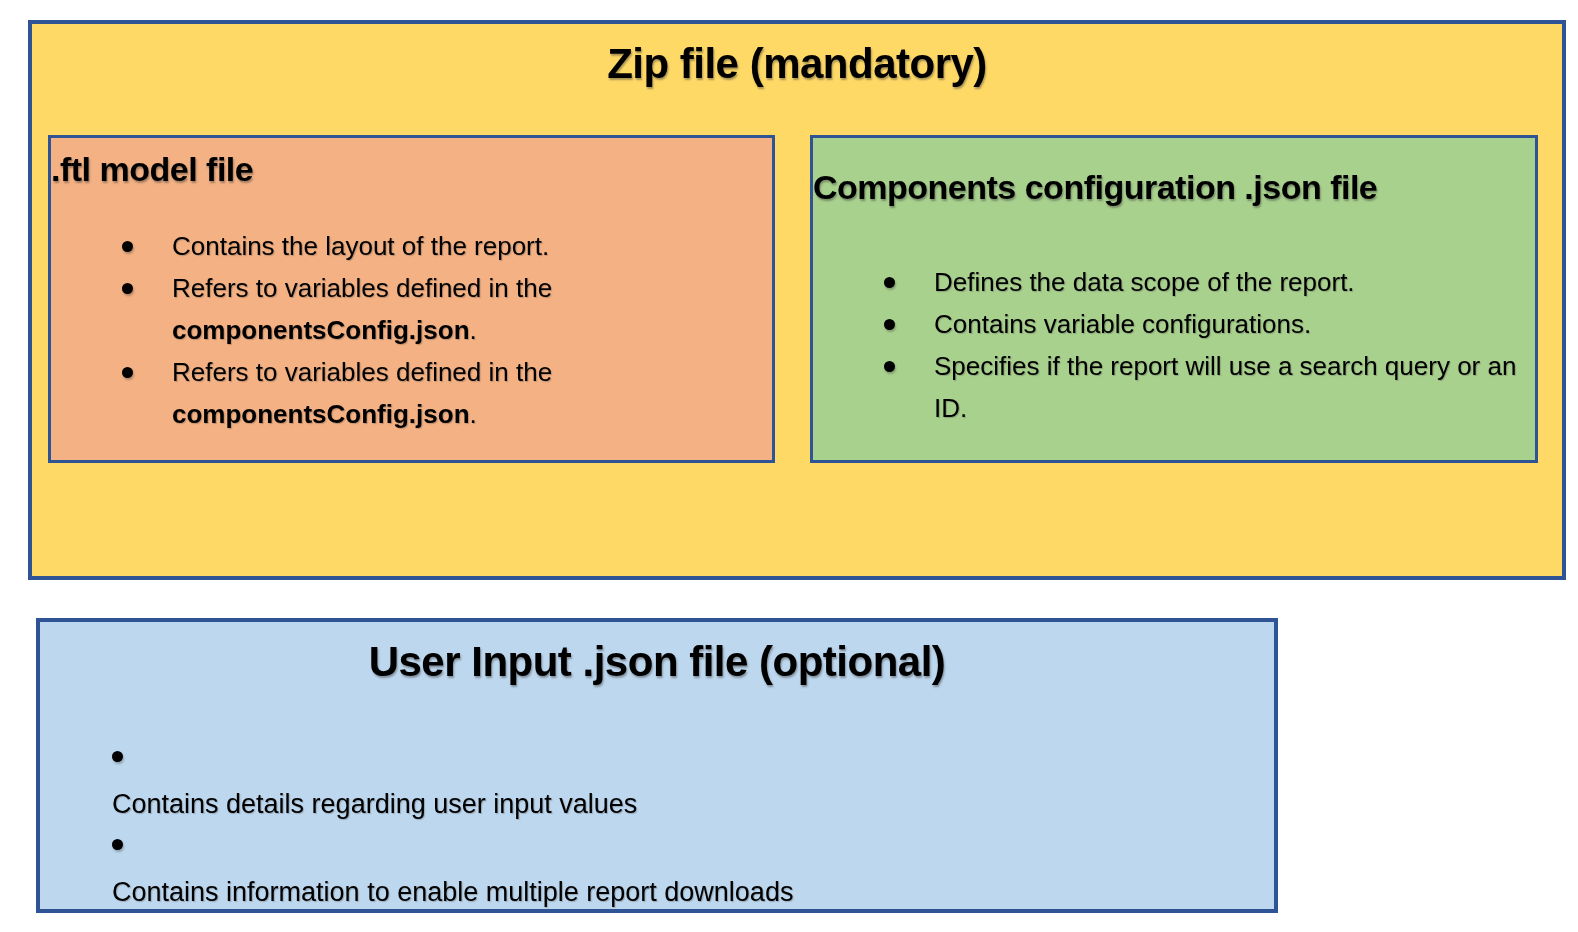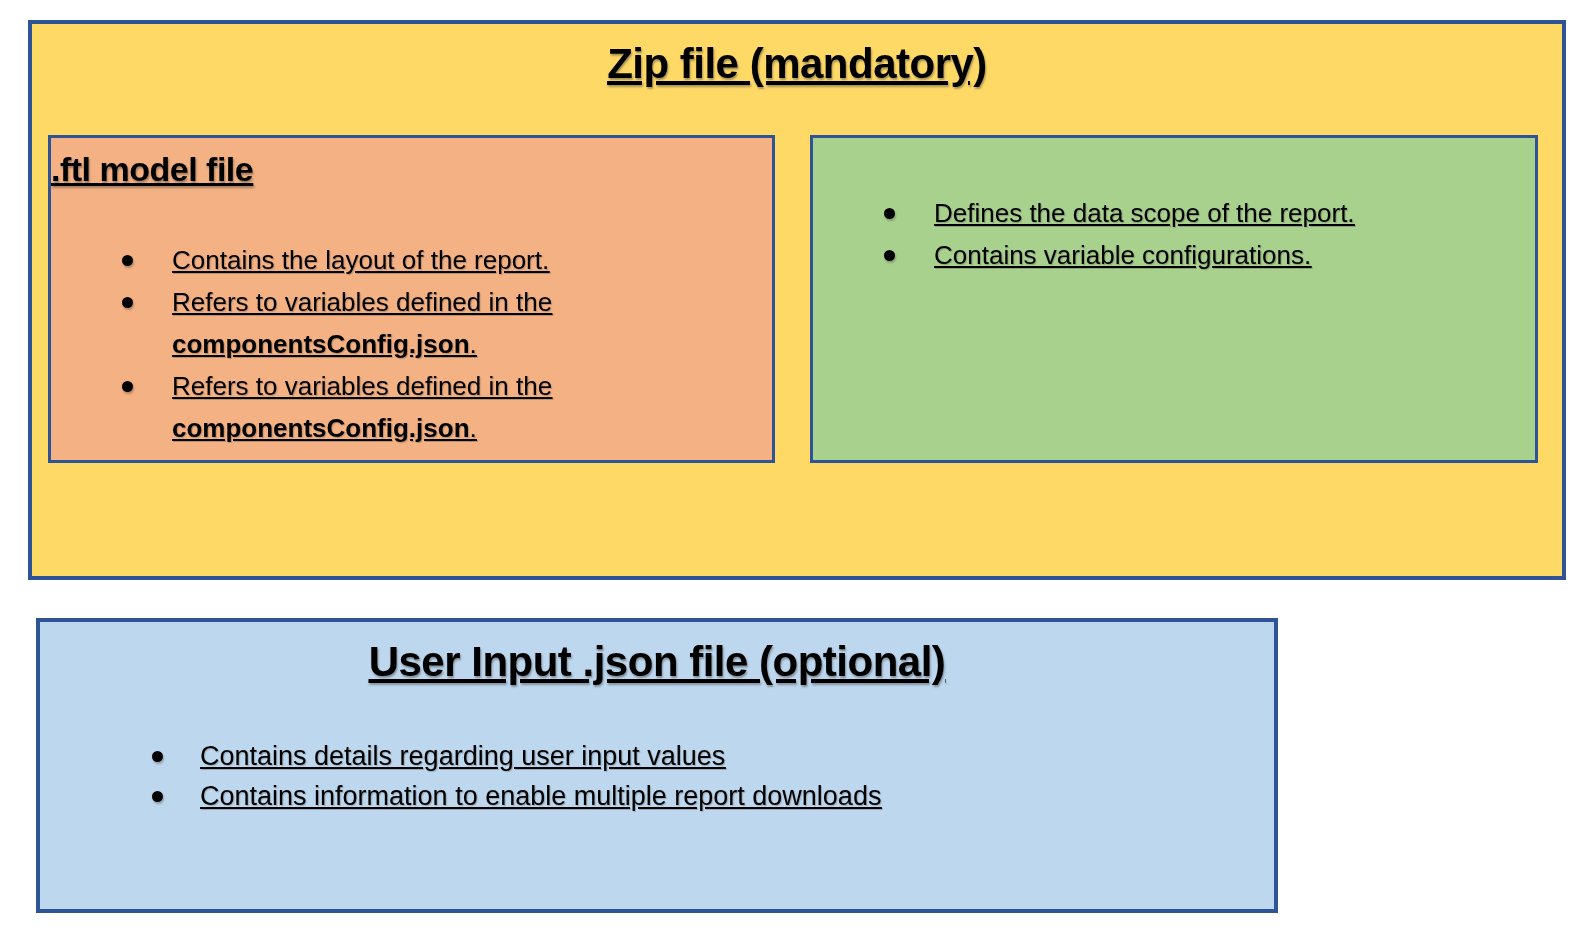--- a/index.html
+++ b/index.html
@@ -2,21 +2,21 @@
 <html style="--border: #2F5496; --zip-bg: #FFD966; --ftl-bg: #F4B183; --components-bg: #A9D18E; --user-input-bg: #BDD7EE;"><head>
 <meta charset="utf-8">
 <style>
   :root {
     --border: #2F5496;
     --zip-bg: #FFD966;
     --ftl-bg: #F4B183;
     --components-bg: #A9D18E;
     --user-input-bg: #BDD7EE;
   }
-  * { box-sizing: border-box; text-decoration: underline; }
+  * { box-sizing: border-box; }
   html, body {
     margin: 0;
     padding: 0;
     background: #ffffff;
     font-family: "Liberation Sans", sans-serif;
     color: #000;
   }
   .page {
     position: relative;
     width: 1578px;
@@ -79,29 +79,29 @@
     margin-top: 30px;
   }
   ul.bullets {
     list-style: none;
     margin: 0;
     padding: 0;
     font-size: 26px;
     line-height: 42px;
     text-shadow: 1px 1px 1px rgba(60,60,60,0.3);
   }
-  .ftl-box ul.bullets { margin-top: 50px; padding-right: 8px; }
+  .ftl-box ul.bullets { margin-top: 36px; padding-right: 8px; }
   .components-box ul.bullets { margin-top: 54px; padding-right: 16px; }
   .user-input-box ul.bullets { margin-top: 50px; padding-right: 24px; font-size: 27px; line-height: 40px; }
   .user-input-box ul.bullets li + li { }
   ul.bullets li {
     display: flex;
     padding-left: 71px;
   }
-  .user-input-box ul.bullets li { padding-left: 112px; }
+  .user-input-box ul.bullets li { padding-left: 72px; flex-direction: column; }
   .bullet-dot {
     flex: 0 0 50px;
     position: relative;
   }
   .user-input-box .bullet-dot { flex-basis: 48px; }
   .bullet-dot::before {
     content: "";
     position: absolute;
     left: 0;
     top: 16px;
@@ -135,28 +135,33 @@
           <span class="bullet-text"><span>Refers to variables defined in the </span><b>componentsConfig.json</b><span>.</span></span>
         </li>
         <li>
           <span class="bullet-dot"></span>
           <span class="bullet-text"><span>Refers to variables defined in the </span><b>componentsConfig.json</b><span>.</span></span>
         </li>
       </ul>
     </section>
 
     <section class="inner-box components-box">
+      <div class="sub-title">Components configuration .json file</div>
       <ul class="bullets">
         <li>
           <span class="bullet-dot"></span>
           <span class="bullet-text"><span>Defines the data scope of the report.</span></span>
         </li>
         <li>
           <span class="bullet-dot"></span>
           <span class="bullet-text"><span>Contains variable configurations.</span></span>
+        </li>
+        <li>
+          <span class="bullet-dot"></span>
+          <span class="bullet-text"><span>Specifies if the report will use a search query or an ID.</span></span>
         </li>
       </ul>
     </section>
   </section>
 
   <section class="box user-input-box">
     <div class="main-title">User Input .json file (optional)</div>
     <ul class="bullets">
       <li>
         <span class="bullet-dot"></span>

